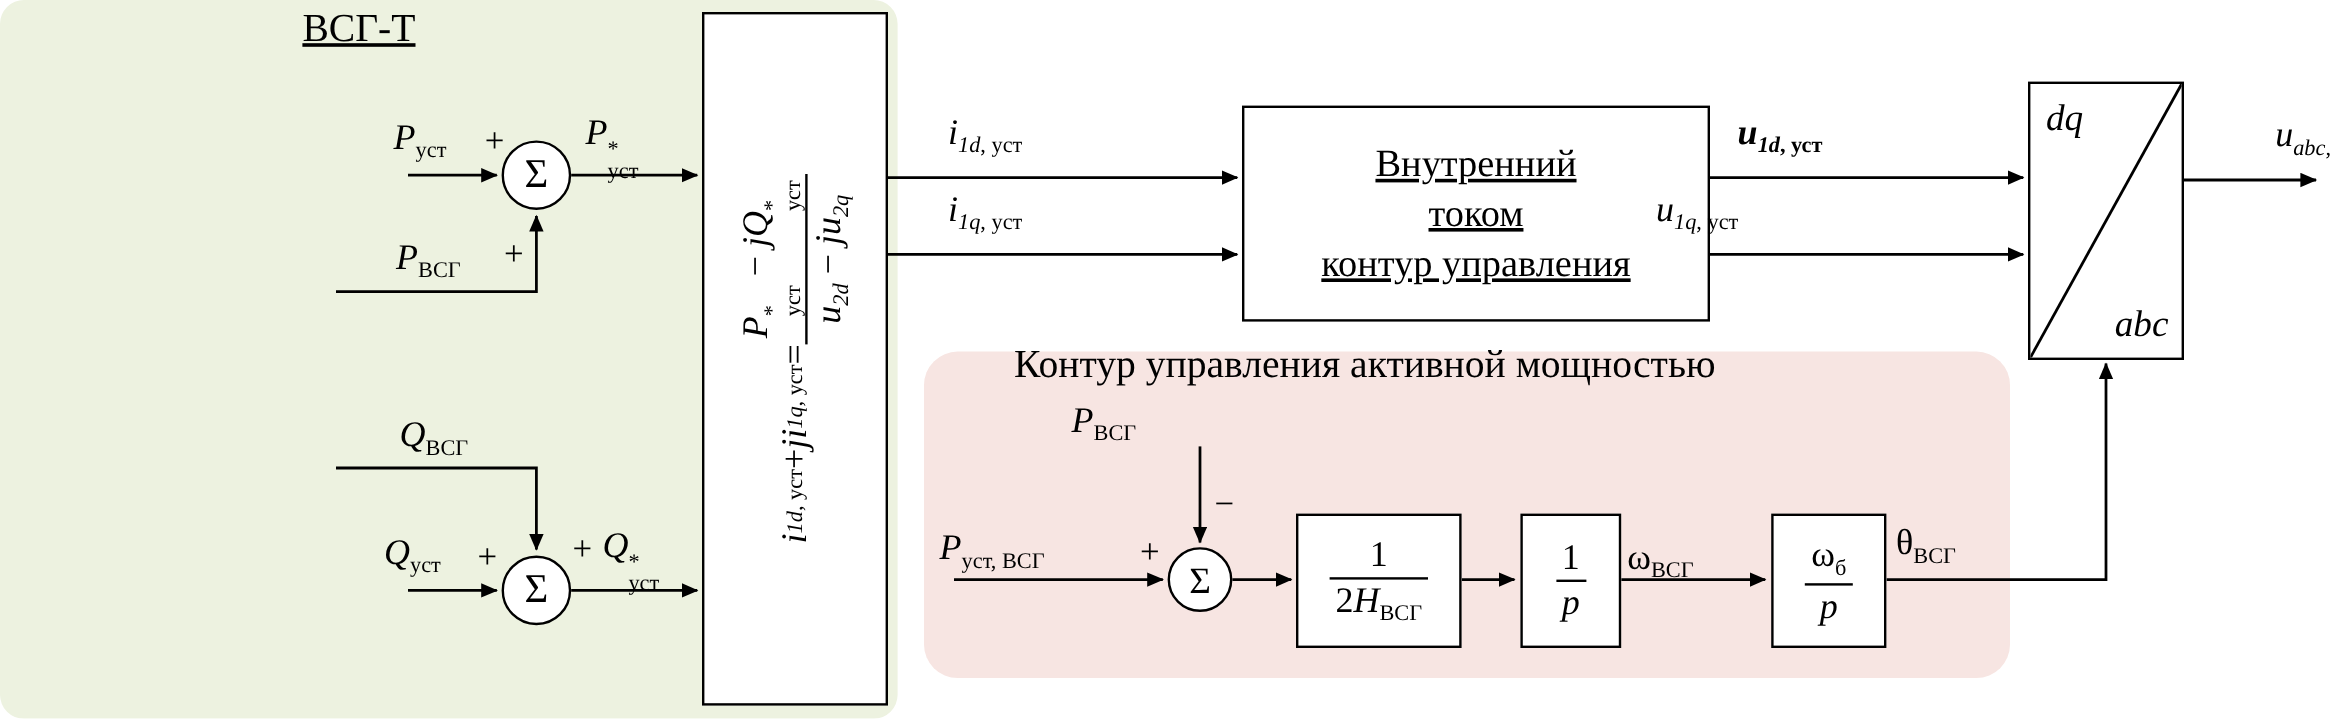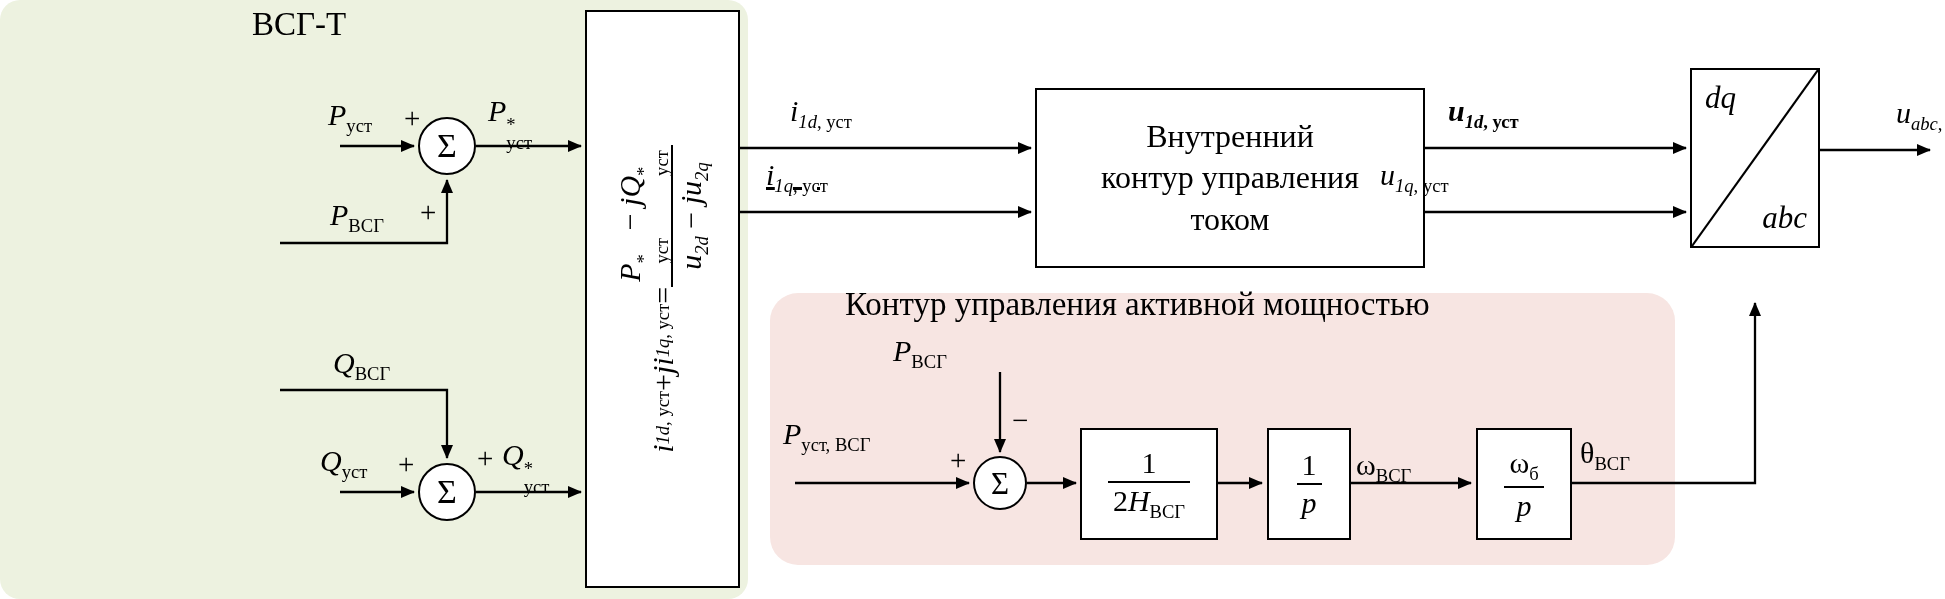--- a/index.html
+++ b/index.html
@@ -8,21 +8,21 @@
     position: relative; width: 1945px; height: 599px;
     background: #ffffff; color: #000;
     font-family: "Liberation Serif", "DejaVu Serif", serif;
     overflow: hidden;
   }
   .region { position: absolute; }
   .region.green { left:0; top:0; width:748px; height:599px; border-radius:20px; }
   .region.pink  { left:770px; top:293px; width:905px; height:272px; border-radius:28px; }
   .box {
     position: absolute; background:#fff; border:2.5px solid #000;
-    display:flex; align-items:center; justify-content:center; text-align:center;
+    display:flex; align-items:center; justify-content:center; text-align:center;text-decoration:underline;
   }
   .box .bline { display:block; }
   .sum {
     position:absolute; background:#fff; border:2.5px solid #000; border-radius:50%;
     width:58px; height:58px; display:flex; align-items:center; justify-content:center;
     font-size:34px; line-height:1;
   }
   .lbl { position:absolute; white-space:nowrap; font-size:30px; line-height:1.1; }
   .sign { position:absolute; white-space:nowrap; font-size:29px; line-height:1; }
   i { font-style: italic; }
@@ -38,21 +38,21 @@
   .formula-block {
     position:absolute; left:585px; top:10px; width:155px; height:578px;
     background:#fff; border:2.5px solid #000;
   }
   .formula-rot {
     position:absolute; left:50%; top:50%; width:560px; height:146px;
     transform: translate(-50%,-50%) rotate(-90deg);
     display:flex; align-items:center; justify-content:center;
     font-size:30px; white-space:nowrap;
   }
-  .dqabc { position:absolute; left:1690px; top:68px; width:130px; height:180px;
+  .dqabc { position:absolute; left:1690px; top:68px; width:130px; height:232px;
     background:#fff; border:2.5px solid #000; }
   .dqabc svg { position:absolute; left:0; top:0; width:100%; height:100%; }
   .dqabc .dq  { position:absolute; left:13px; top:10px; font-size:31px; font-style:italic; }
   .dqabc .abc { position:absolute; right:11px; bottom:10px; font-size:31px; font-style:italic; }
   .algo  { left:15px; top:185px; width:265px; height:272px; font-size:31px; line-height:1.35; }
   .inner { left:1035px; top:88px; width:390px; height:180px; font-size:32px; line-height:1.3; }
   .g2h   { left:1080px; top:428px; width:138px; height:112px; font-size:30px; }
   .intg  { left:1267px; top:428px; width:84px;  height:112px; font-size:30px; }
   .wbp   { left:1476px; top:428px; width:96px;  height:112px; font-size:30px; }
   .title-lbl { font-size:33px; }
@@ -85,21 +85,21 @@
       <polyline points="1820,150 1930,150" marker-end="url(#arr)"></polyline>
       <polyline points="1000,372 1000,452" marker-end="url(#arr)"></polyline>
       <polyline points="795,483 969,483" marker-end="url(#arr)"></polyline>
       <polyline points="1027,483 1076,483" marker-end="url(#arr)"></polyline>
       <polyline points="1218,483 1262,483" marker-end="url(#arr)"></polyline>
       <polyline points="1351,483 1471,483" marker-end="url(#arr)"></polyline>
       <polyline points="1572,483 1755,483 1755,303" marker-end="url(#arr)"></polyline>
     </g>
   </svg>
 
-  <div class="lbl title-lbl" style="left:252px;top:6px;">ВСГ-Т</div>
+  <div class="lbl title-lbl" style="left:252px;top:6px;text-decoration:underline;">ВСГ-Т</div>
   <div class="lbl title-lbl" style="left:845px;top:286px;">Контур управления активной мощностью</div>
 
 
   <div class="formula-block">
     <div class="formula-rot">
         <i>i</i>
         <sub><i>1d</i></sub>
         <sub>, уст</sub>
         <span> + </span>
         <i>ji</i>
@@ -115,22 +115,22 @@
               <span>уст</span>
             </span></span>
           <span class="den"><i>u</i><sub><i>2d</i></sub><span> − </span><i>ju</i><sub><i>2q</i></sub></span>
         </span>
       </div>
   </div>
 
   <div class="box inner">
     <div>
       <span class="bline">Внутренний</span>
+      <span class="bline">током</span>
       <span class="bline">контур управления</span>
-      <span class="bline">током</span>
     </div>
   </div>
 
   <div class="dqabc">
     <svg viewBox="0 0 125 225" preserveAspectRatio="none">
       <line x1="0" y1="225" x2="125" y2="0" stroke="#000" stroke-width="2.3"></line>
     </svg>
     <span class="dq">dq</span>
     <span class="abc">abc</span>
   </div>
@@ -160,25 +160,25 @@
   <div class="lbl" style="left:333px;top:346px;"><i>Q</i><sub>ВСГ</sub></div>
   <div class="lbl" style="left:320px;top:444px;text-align:center;"><i>Q</i><sub>уст</sub></div>
   <div class="sign" style="left:398px;top:450px;">+</div>
   <div class="sign" style="left:477px;top:444px;">+</div>
   <div class="lbl" style="left:502px;top:438px;"><i>Q</i><span class="stack">
         <span>*</span>
         <span>уст</span>
       </span></div>
 
   <div class="lbl" style="left:790px;top:94px;"><i>i</i><sub><i>1d</i></sub><sub>, уст</sub></div>
-  <div class="lbl" style="left:766px;top:158px;text-decoration:underline;"><i>i</i><sub><i>1q</i></sub><sub>, уст</sub></div>
+  <div class="lbl" style="left:790px;top:158px;"><i>i</i><sub><i>1q</i></sub><sub>, уст</sub></div>
   <div class="lbl" style="left:1448px;top:94px;font-weight:bold;"><i>u</i><sub><i>1d</i></sub><sub>, уст</sub></div>
   <div class="lbl" style="left:1380px;top:158px;"><i>u</i><sub><i>1q</i></sub><sub>, уст</sub></div>
   <div class="lbl" style="left:1896px;top:96px;"><i>u</i><sub><i>abc</i></sub><sub>, м</sub></div>
 
   <div class="lbl" style="left:893px;top:334px;"><i>P</i><sub>ВСГ</sub></div>
   <div class="sign" style="left:1012px;top:406px;">−</div>
-  <div class="lbl" style="left:783px;top:417px;"><i>P</i><sub>уст, ВСГ</sub></div>
+  <div class="lbl" style="left:783px;top:440px;"><i>P</i><sub>уст, ВСГ</sub></div>
   <div class="sign" style="left:950px;top:446px;">+</div>
   <div class="lbl" style="left:1356px;top:448px;"><span>ω</span><sub>ВСГ</sub></div>
   <div class="lbl" style="left:1580px;top:436px;"><span>θ</span><sub>ВСГ</sub></div>
 
 </div>
 
 </body></html>

